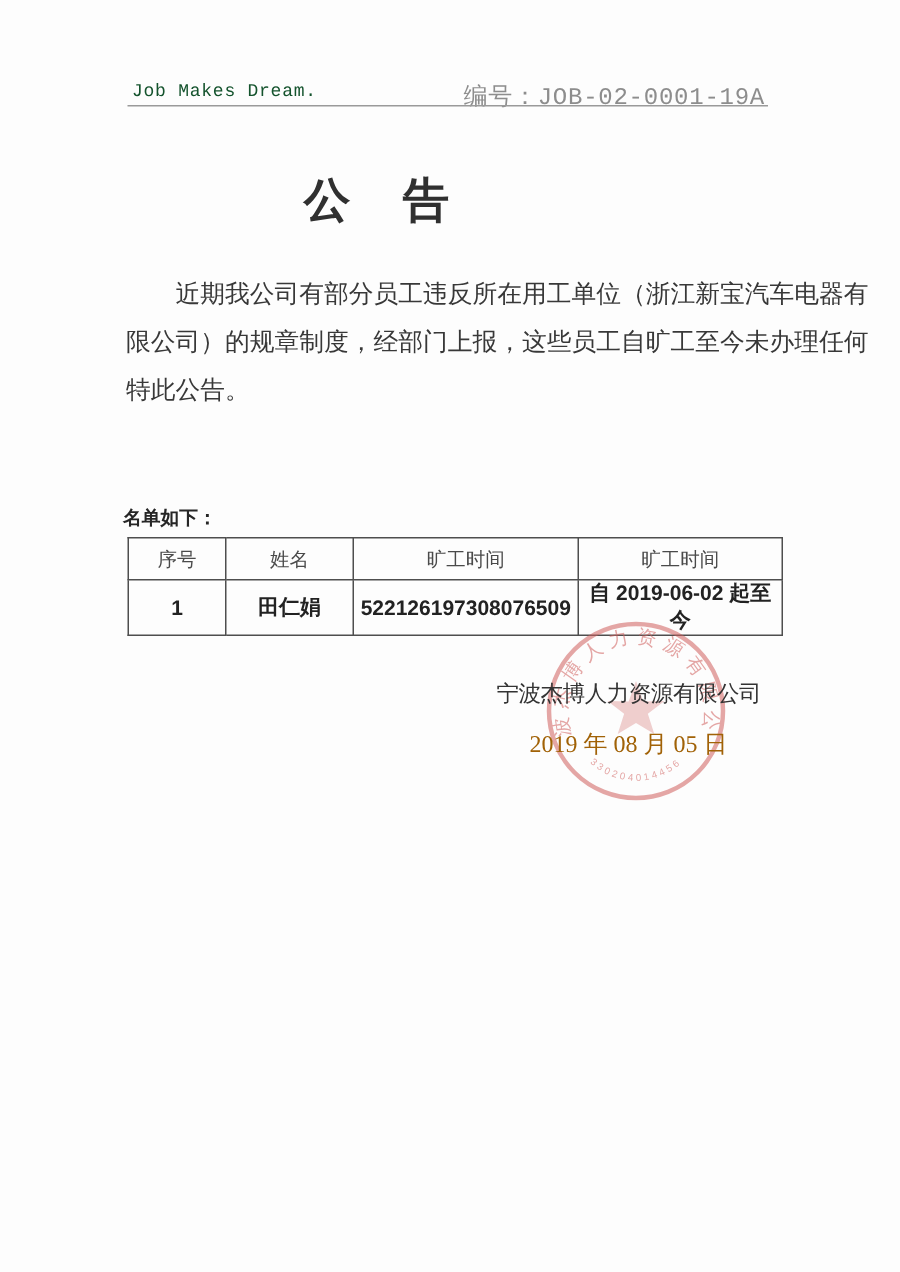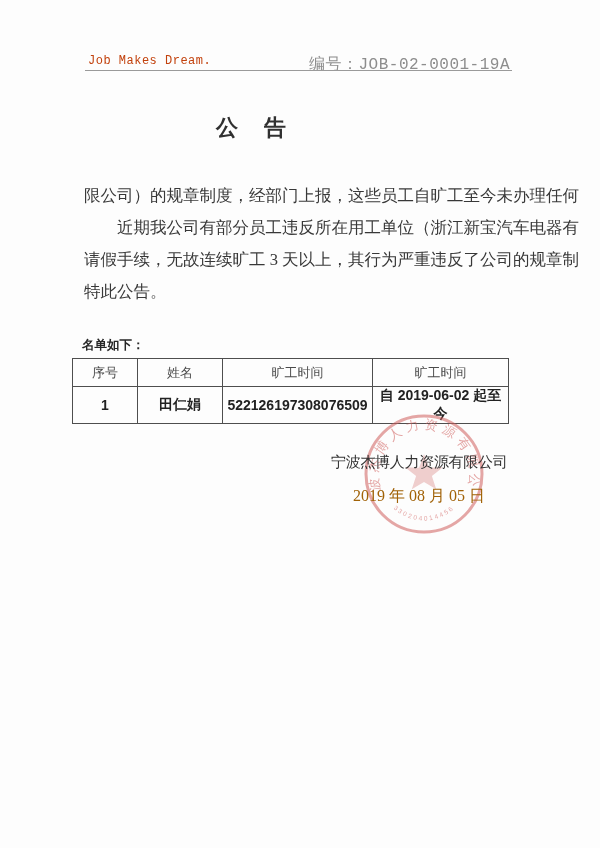--- a/index.html
+++ b/index.html
@@ -16,21 +16,21 @@
     background: #fdfdfd;
     overflow: hidden;
     color: #3b3b3b;
   }
   
   .hdr-left {
     position: absolute;
     left: 88px; top: 54px;
     font-family: "Liberation Mono", "DejaVu Sans Mono", monospace;
     font-size: 12px;
-    color: #c2410c;
+    color: #14532d;
     letter-spacing: 0.5px;
     white-space: nowrap;
   }
   .hdr-right {
     position: absolute;
     right: 90px; top: 54px;
     font-family: "Liberation Mono", "DejaVu Sans Mono", monospace;
     font-size: 16px;
     color: #8d8d8d;
     letter-spacing: 0.5px;
@@ -42,21 +42,21 @@
     width: 427px; height: 0;
     border-top: 1.5px solid #9a9a9a;
   }
   
   .title {
     position: absolute;
     left: 0; top: 113px;
     width: 504px;
     margin: 0;
     text-align: center;
-    font-size: 22px;
+    font-size: 31px;
     font-weight: bold;
     color: #303030;
     letter-spacing: 2px;
   }
   
   .body-text {
     position: absolute;
     left: 84px; top: 180px;
     width: 432px;
     font-size: 16.5px;
@@ -75,21 +75,21 @@
     position: absolute;
     left: 82px; top: 337px;
     font-family: Liberation Serif, serif;
     font-size: 12.5px;
     font-weight: bold;
     color: #262626;
   }
   
   .tbl {
     position: absolute;
-    left: 72px; top: 358px;
+    left: 85px; top: 358px;
     width: 436px;
     border-collapse: collapse;
     table-layout: fixed;
   }
   .tbl th, .tbl td {
     border: 1.2px solid #4e4e4e;
     text-align: center;
     vertical-align: middle;
     padding: 0;
     overflow: hidden;
@@ -145,23 +145,22 @@
 
 <div class="page">
 
   <span class="hdr-left">Job Makes Dream.</span>
   <span class="hdr-right">编号：JOB-02-0001-19A</span>
   <div class="hdr-rule"></div>
 
   <h1 class="title">公　告</h1>
 
   <div class="body-text">
+    <div class="line first">近期我公司有部分员工违反所在用工单位（浙江新宝汽车电器有</div>
     <div class="line">限公司）的规章制度，经部门上报，这些员工自旷工至今未办理任何</div>
-    <div class="line first">近期我公司有部分员工违反所在用工单位（浙江新宝汽车电器有</div>
-    <div class="line">请假手续，无故连续旷工 3 天以上，其行为严重违反了公司的规章制</div>
     <div class="line last">特此公告。</div>
   </div>
 
   <div class="list-label">名单如下：</div>
 
   <table class="tbl">
     <colgroup>
       <col class="col-no">
         <col class="col-name">
         <col class="col-id">

